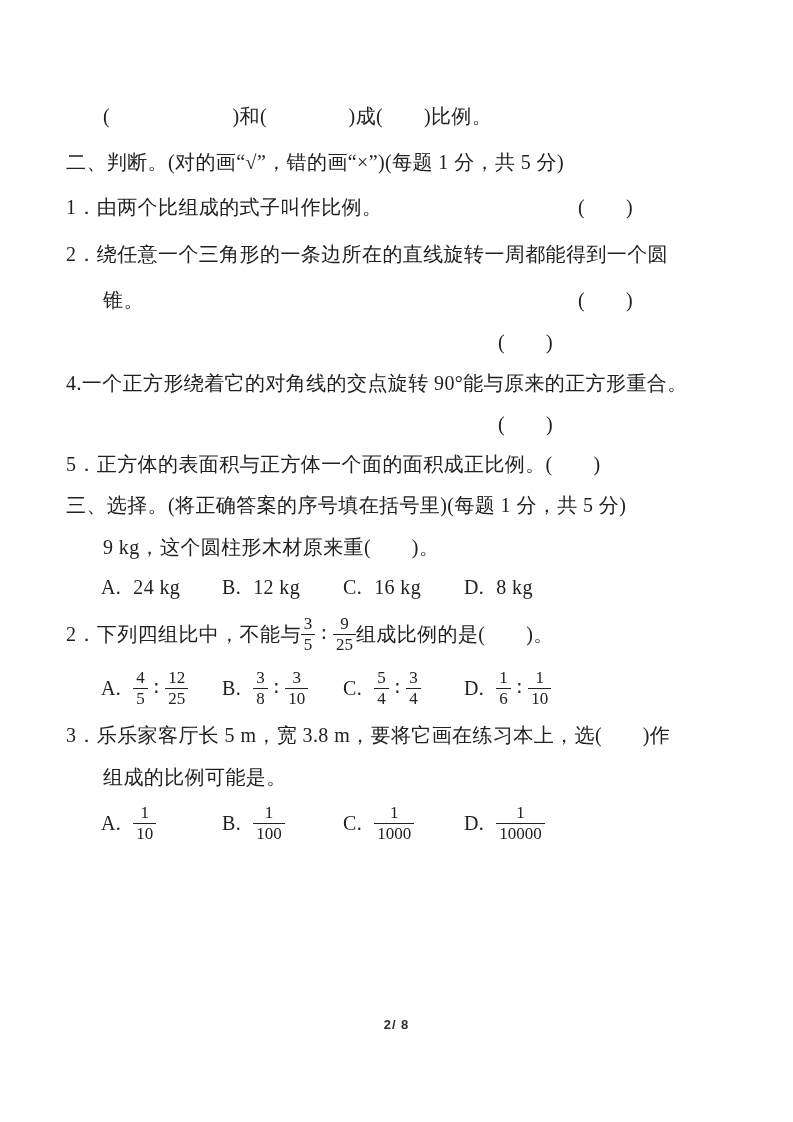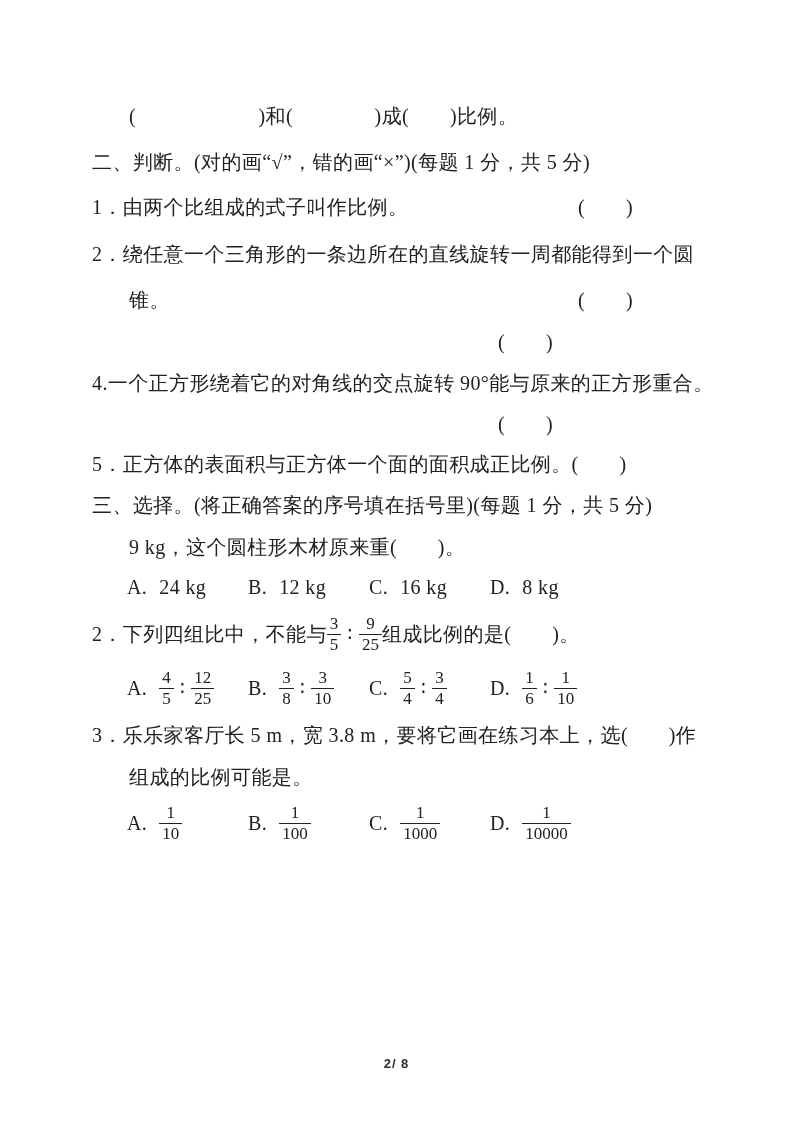--- a/index.html
+++ b/index.html
@@ -1,21 +1,21 @@
 <!DOCTYPE html>
 <html><head>
 <meta charset="utf-8">
 <style>
   html,body{margin:0;padding:0;background:#ffffff;}
   .page{
     position:relative;
     width:793px;height:1122px;
     background:#ffffff;
     box-sizing:border-box;
-    padding:92px 92px 0 92px;
+    padding:92px 92px 0 66px;
     font-family:"Liberation Serif","DejaVu Serif",serif;
     font-size:20px;
     color:#212121;
     letter-spacing:0.4px;
     overflow:hidden;
     border-radius:23px;
   }
   .ln{display:flex;align-items:center;white-space:pre;}
   .h48{height:48px}.h47{height:47px}.h44{height:44px}.h42{height:42px}
   .h40{height:40px}.h38{height:38px}.h50{height:50px}.h52{height:52px}.h56{height:56px}
@@ -26,21 +26,21 @@
   .mr129{margin-right:129px;}
   .opts{padding-left:35px;}
   .opt{display:inline-flex;align-items:center;width:121px;}
   .olabel{margin-right:12px;}
   .ratio{display:inline-flex;align-items:center;}
   .frac{display:inline-block;text-align:center;font-size:17px;line-height:1.15;letter-spacing:0;}
   .fnum{display:block;border-bottom:1.4px solid #212121;padding:0 3px;}
   .fden{display:block;padding:0 3px;}
   .rcolon{margin:0 6px;}
   .footer{
-    position:absolute;top:1056px;left:0;width:100%;
+    position:absolute;top:1017px;left:0;width:100%;
     text-align:center;
     font-family:"Liberation Sans","DejaVu Sans",sans-serif;
     font-size:13px;font-weight:bold;color:#2e2e2e;letter-spacing:1px;
   }
 </style>
 </head>
 <body>
 
 <div class="page">
 

